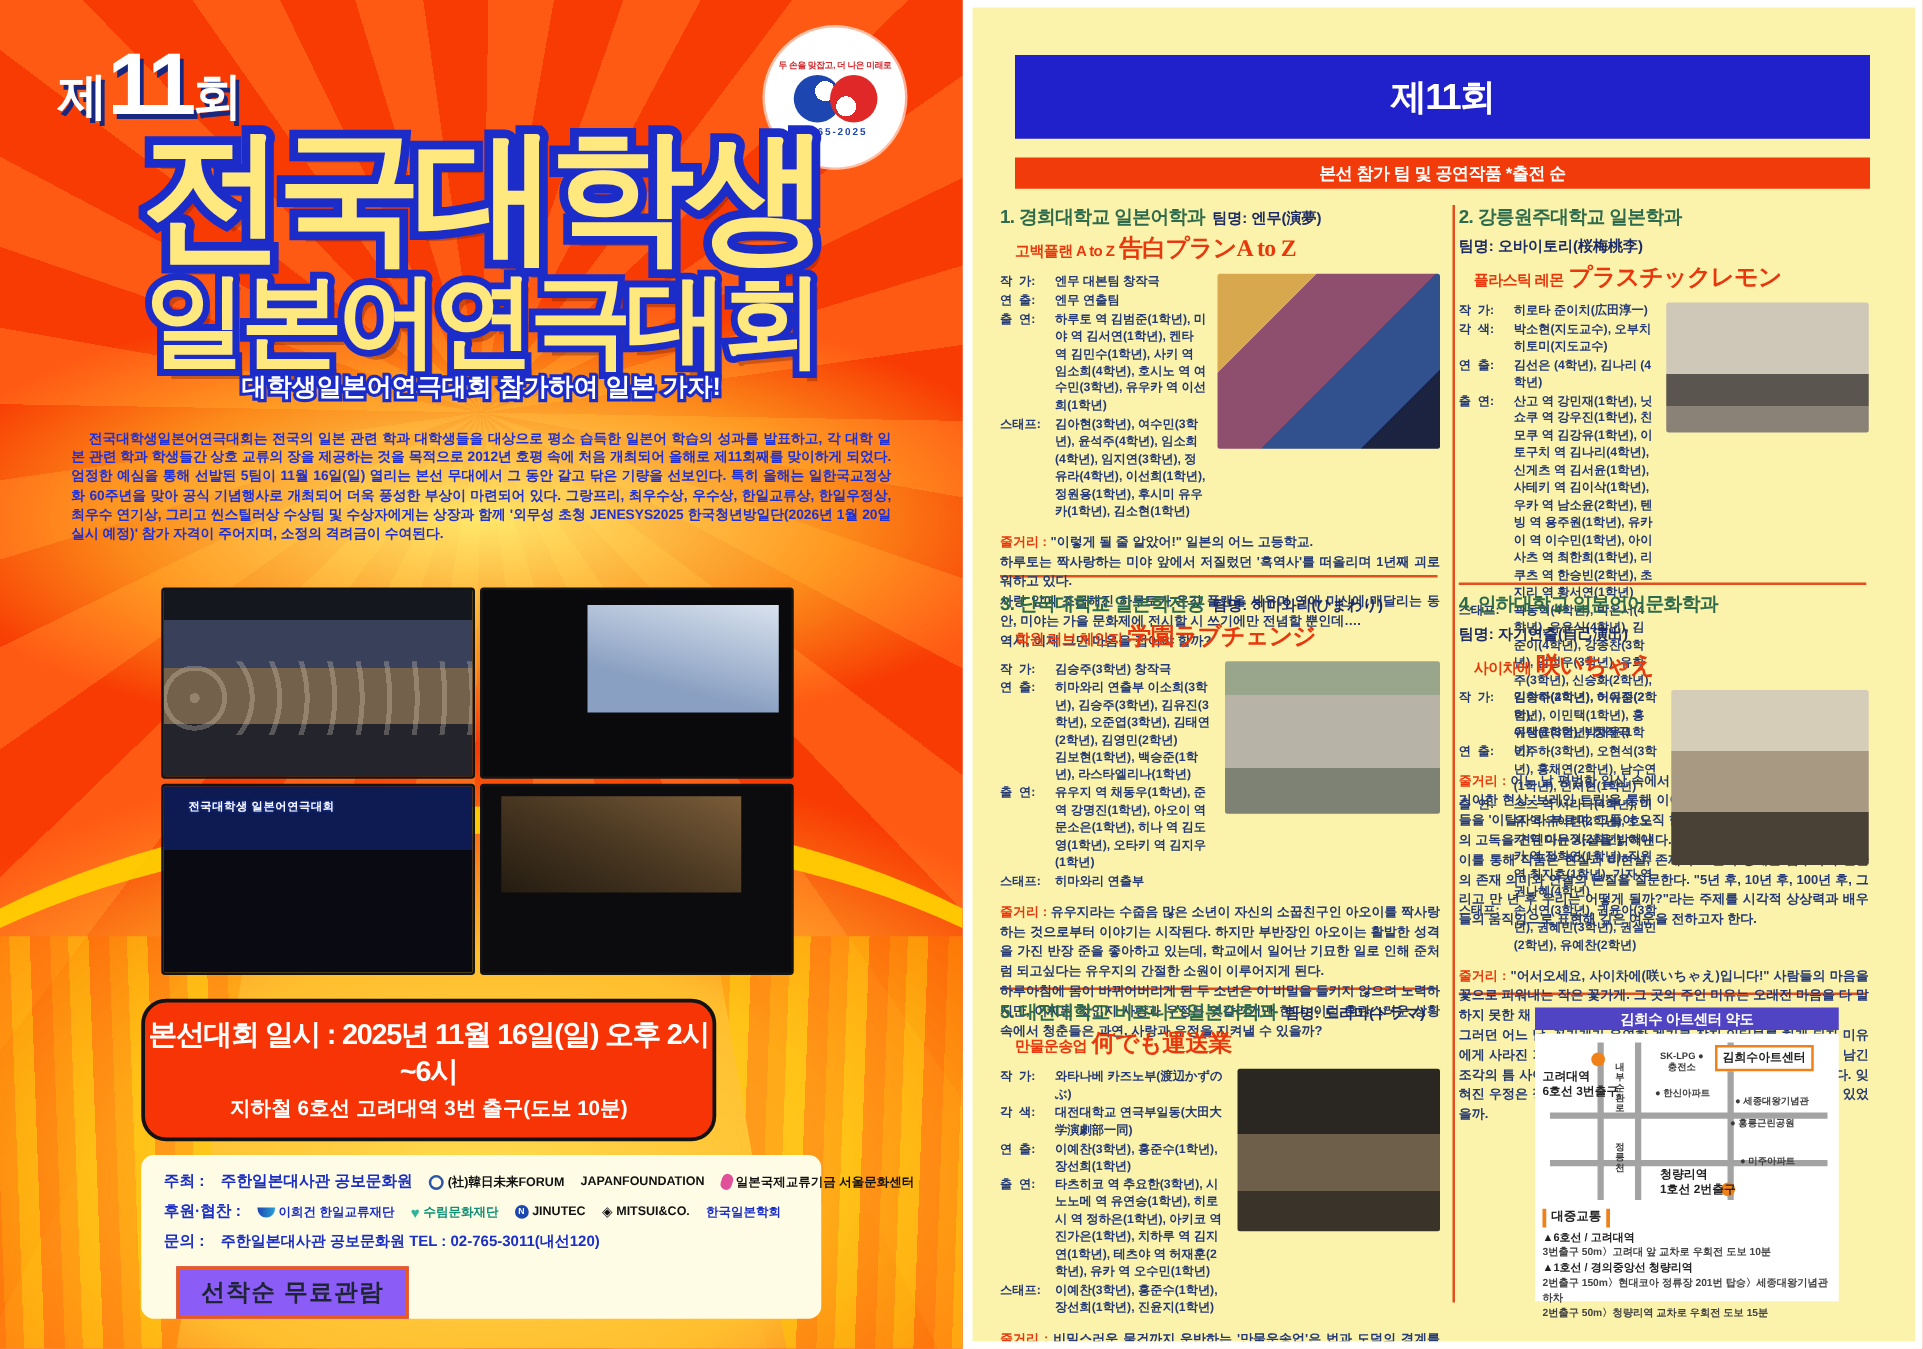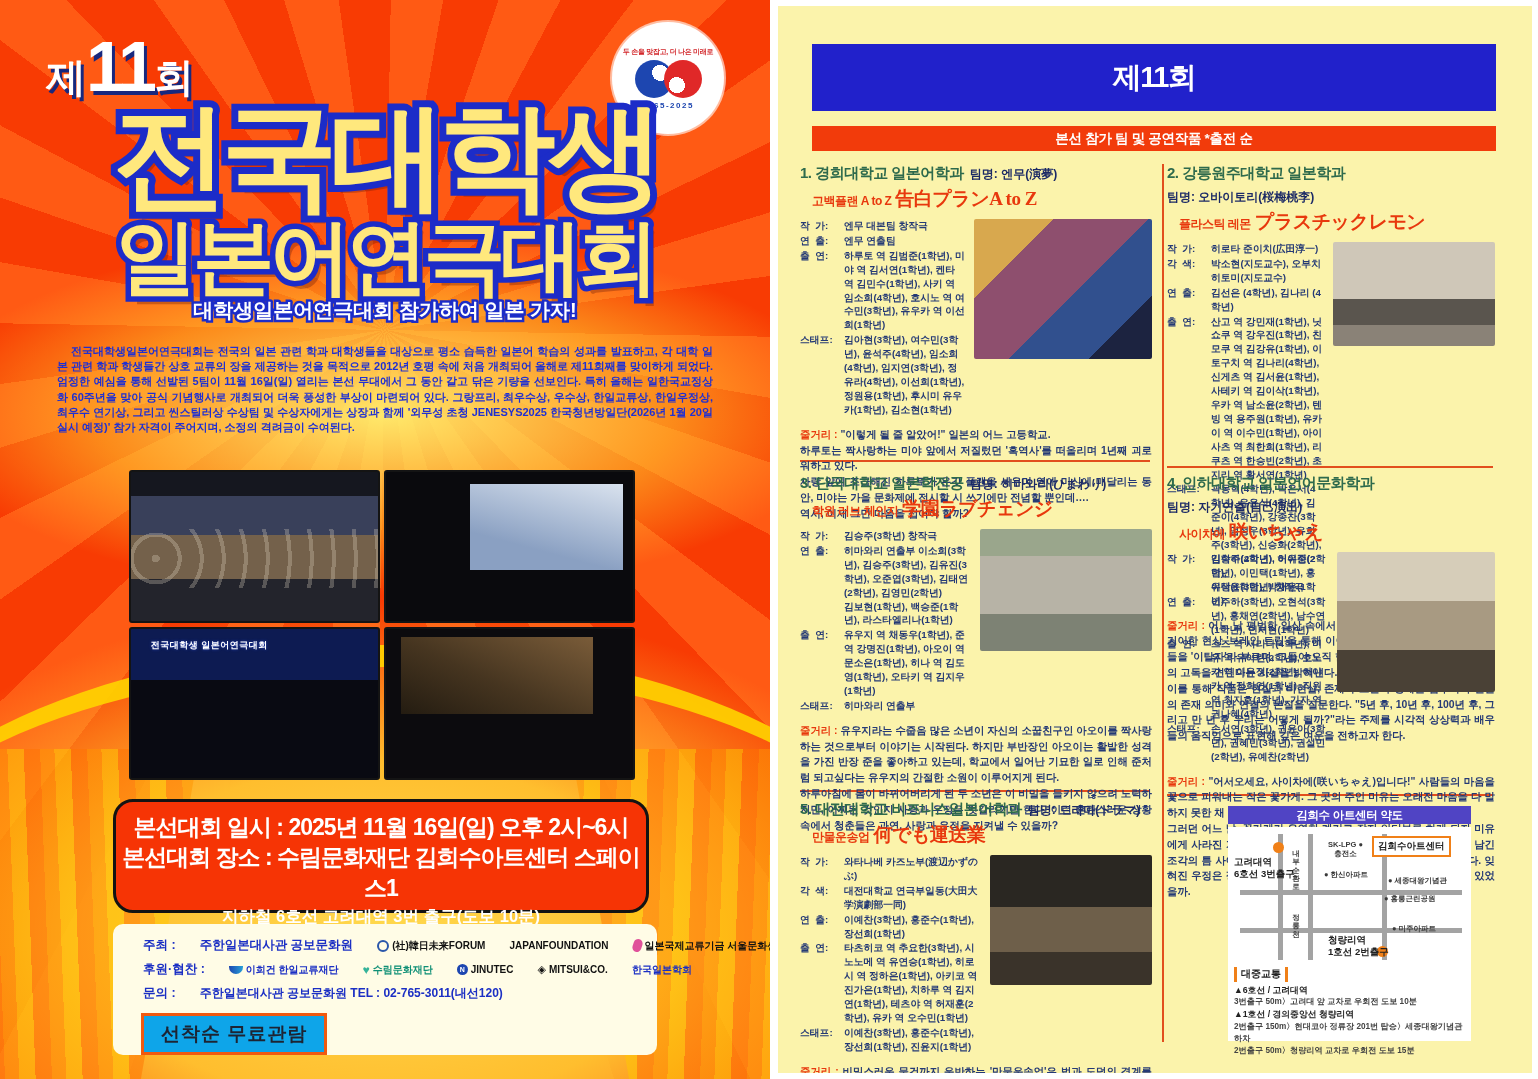--- a/index.html
+++ b/index.html
@@ -59,44 +59,44 @@
   .photo-2{background:#0a0a0d;}
   .photo-2::before{content:"";position:absolute;right:10px;top:12px;width:62%;height:58%;
     background:linear-gradient(195deg,#d9e2ee,#8aa0c2 70%);}
   .photo-3{background:linear-gradient(180deg,#0d1b52 0 34%,#090a12 34%);}
   .photo-3 .photo-banner{position:absolute;left:8%;top:10px;width:84%;text-align:left;color:#fff;font-weight:800;
     font-size:9px;letter-spacing:.5px;text-shadow:0 0 3px #2244cc;}
   .photo-4{background:#0c0b0e;}
   .photo-4::before{content:"";position:absolute;left:6%;top:8px;width:78%;height:52%;
     background:linear-gradient(205deg,#7a5c39,#463520 55%,#241c11);}
 
-  .event-box{position:absolute;left:113px;top:799px;width:536px;height:114px;background:#f63405;border:3px solid #131313;
+  .event-box{position:absolute;left:113px;top:799px;width:460px;height:114px;background:#f63405;border:3px solid #131313;
     border-radius:20px;color:#fff;text-align:center;padding-top:10px;}
   .event-line1,.event-line2{font-size:23px;font-weight:900;letter-spacing:-1px;line-height:1.32;}
   .event-line3{font-size:16.5px;font-weight:800;margin-top:3px;}
 
   .sponsor-box{position:absolute;left:113px;top:924px;width:544px;height:131px;background:#fffce6;border-radius:10px;
     padding:13px 18px 0 18px;}
-  .sp-line{display:flex;align-items:center;gap:24px;font-weight:800;color:#1b2fc4;margin-bottom:7px;white-space:nowrap;margin-left:12px;}
+  .sp-line{display:flex;align-items:center;gap:13px;font-weight:800;color:#1b2fc4;margin-bottom:7px;white-space:nowrap;}
   .sp-label{font-size:12.5px;font-weight:900;}
   .sp-host{font-size:12.5px;font-weight:900;}
   .partner{display:inline-flex;align-items:center;gap:3px;font-size:10px;font-weight:800;}
   .p-dark{color:#111;}
   .p-blue{color:#1b2fc4;}
   .p-teal{color:#0f8f76;}
   .globe-icon{width:12px;height:12px;border-radius:50%;border:2px solid #2a57aa;display:inline-block;}
   .ribbon-icon{width:9px;height:13px;border-radius:5px;background:#e0519a;display:inline-block;transform:rotate(18deg);}
   .wave-icon{width:14px;height:8px;border-radius:0 0 10px 10px;background:linear-gradient(90deg,#1d46b0,#27a0d8);display:inline-block;}
   .heart-icon::before{content:"♥";color:#35b39a;font-size:12px;}
   .n-circle-icon{width:11px;height:11px;border-radius:50%;background:#1d46b0;color:#fff;font-size:7px;font-weight:900;
     display:inline-flex;align-items:center;justify-content:center;}
   .n-circle-icon::before{content:"N";}
   .diamond-icon::before{content:"◈";color:#111;font-size:11px;}
   .inquiry-line{font-size:12px;}
-  .free-box{display:inline-block;margin:4px 0 0 10px;background:#0ea5e9;border:3px solid #f05a10;padding:5px 17px;
+  .free-box{display:inline-block;margin:4px 0 0 10px;background:#8b5cf6;border:3px solid #f05a10;padding:5px 17px;
     font-size:19px;font-weight:900;color:#1d2433;letter-spacing:1px;}
 
   
   .right-poster{position:absolute;left:778px;top:6px;width:754px;height:1067px;background:#fbf3ab;overflow:hidden;}
   .rp-header{position:absolute;left:34px;top:38px;width:684px;height:67px;background:#2121cb;color:#fff;
     display:flex;align-items:center;justify-content:center;gap:6px;font-weight:900;letter-spacing:-1.5px;}
   .rp-header .hdr-prefix{font-size:29px;}
   .rp-header .hdr-main{font-size:38px;}
   .rp-subheader{position:absolute;left:34px;top:120px;width:684px;height:25px;background:#f23b0b;color:#fff;
     display:flex;align-items:center;justify-content:center;font-size:13.5px;font-weight:800;letter-spacing:-.3px;}
@@ -211,21 +211,20 @@
       <div class="photo photo-1"></div>
       <div class="photo photo-2"></div>
       <div class="photo photo-3">
         <div class="photo-banner">전국대학생 일본어연극대회</div>
       </div>
       <div class="photo photo-4"></div>
     </div>
 
     <div class="event-box">
       <div class="event-line1">본선대회 일시 : 2025년 11월 16일(일) 오후 2시~6시</div>
-      <div class="event-line2">본선대회 장소 : 수림문화재단 김희수아트센터 스페이스1</div>
       <div class="event-line3">지하철 6호선 고려대역 3번 출구(도보 10분)</div>
     </div>
 
     <div class="sponsor-box">
       <div class="sp-line">
         <span class="sp-label">주최 :</span>
         <span class="sp-host">주한일본대사관 공보문화원</span>
         <span class="partner p-dark">
           <span class="globe-icon"></span>
           <span>(社)韓日未来FORUM</span>

